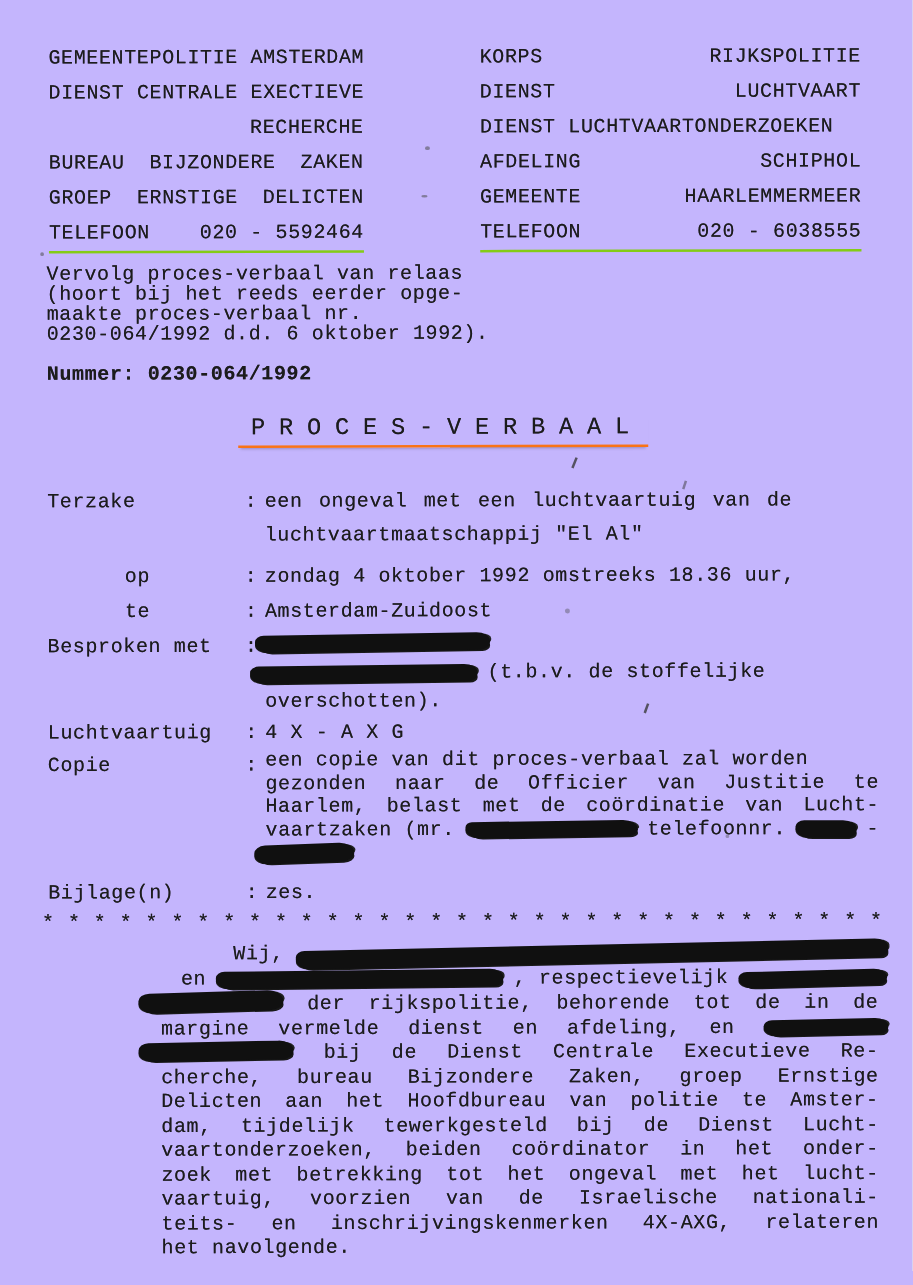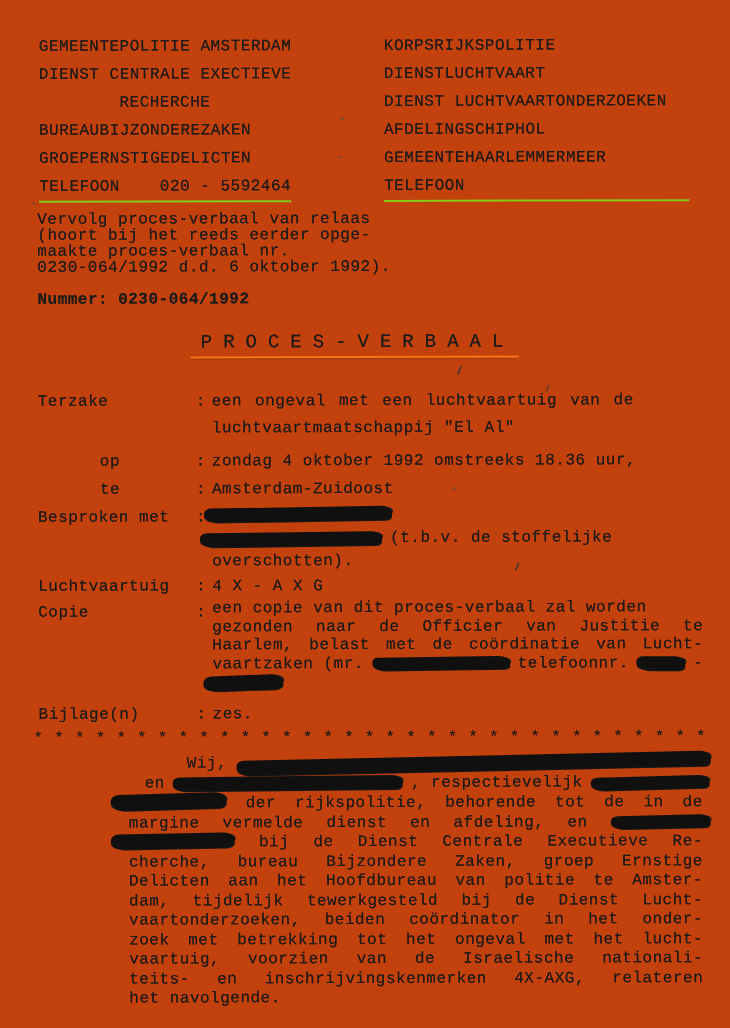--- a/index.html
+++ b/index.html
@@ -1,28 +1,28 @@
 <!DOCTYPE html>
 <html><head>
 <meta charset="utf-8">
 <style>
   html,body{margin:0;padding:0;background:#e8e8e6;}
   .page{
-    position:relative;width:730px;height:1028px;background:#c2410c;overflow:hidden;
+    position:relative;width:730px;height:1028px;background:#c4b5fd;overflow:hidden;
     font-family:"Liberation Mono","DejaVu Sans Mono",monospace;
     color:#1c1c1c;font-size:16px;letter-spacing:.5px;
     text-shadow:0 0 .5px rgba(10,10,10,.65);
   }
   .tilt{position:absolute;inset:0;transform:rotate(-.15deg);}
   
   .hdr-left{position:absolute;left:40px;top:32px;width:252px;line-height:28px;}
   .hdr-right{position:absolute;left:385px;top:32px;width:305px;line-height:28px;}
   .hline{white-space:nowrap;}
-  .hcenter{text-align:center;}
-  .hjust{display:flex;}
+  .hcenter{text-align:right;}
+  .hjust{display:flex;justify-content:space-between;}
   .hphone{display:flex;justify-content:space-between;border-bottom:2px solid #84cc16;}
   
   .intro{position:absolute;left:38px;top:211px;width:420px;line-height:16px;}
   .numline{position:absolute;left:38px;top:290px;white-space:nowrap;font-weight:bold;}
   .numline .gap{display:inline-block;width:10px;}
   
   .titlewrap{position:absolute;left:0;top:331px;width:730px;text-align:center;}
   .title{
     display:inline-block;font-size:19px;letter-spacing:11px;padding:0 4px 3px 10px;
     border-bottom:2px solid #f97316;transform:translateX(-10px);
@@ -104,20 +104,21 @@
     <div class="hjust">
       <span>AFDELING</span>
       <span>SCHIPHOL</span>
     </div>
     <div class="hjust">
       <span>GEMEENTE</span>
       <span>HAARLEMMERMEER</span>
     </div>
     <div class="hphone">
       <span>TELEFOON</span>
+      <span>020 - 6038555</span>
     </div>
   </div>
 
   <div class="intro">
     <div>Vervolg proces-verbaal van relaas</div>
     <div>(hoort bij het reeds eerder opge-</div>
     <div>maakte proces-verbaal nr.</div>
     <div>0230-064/1992 d.d. 6 oktober 1992).</div>
   </div>
 

